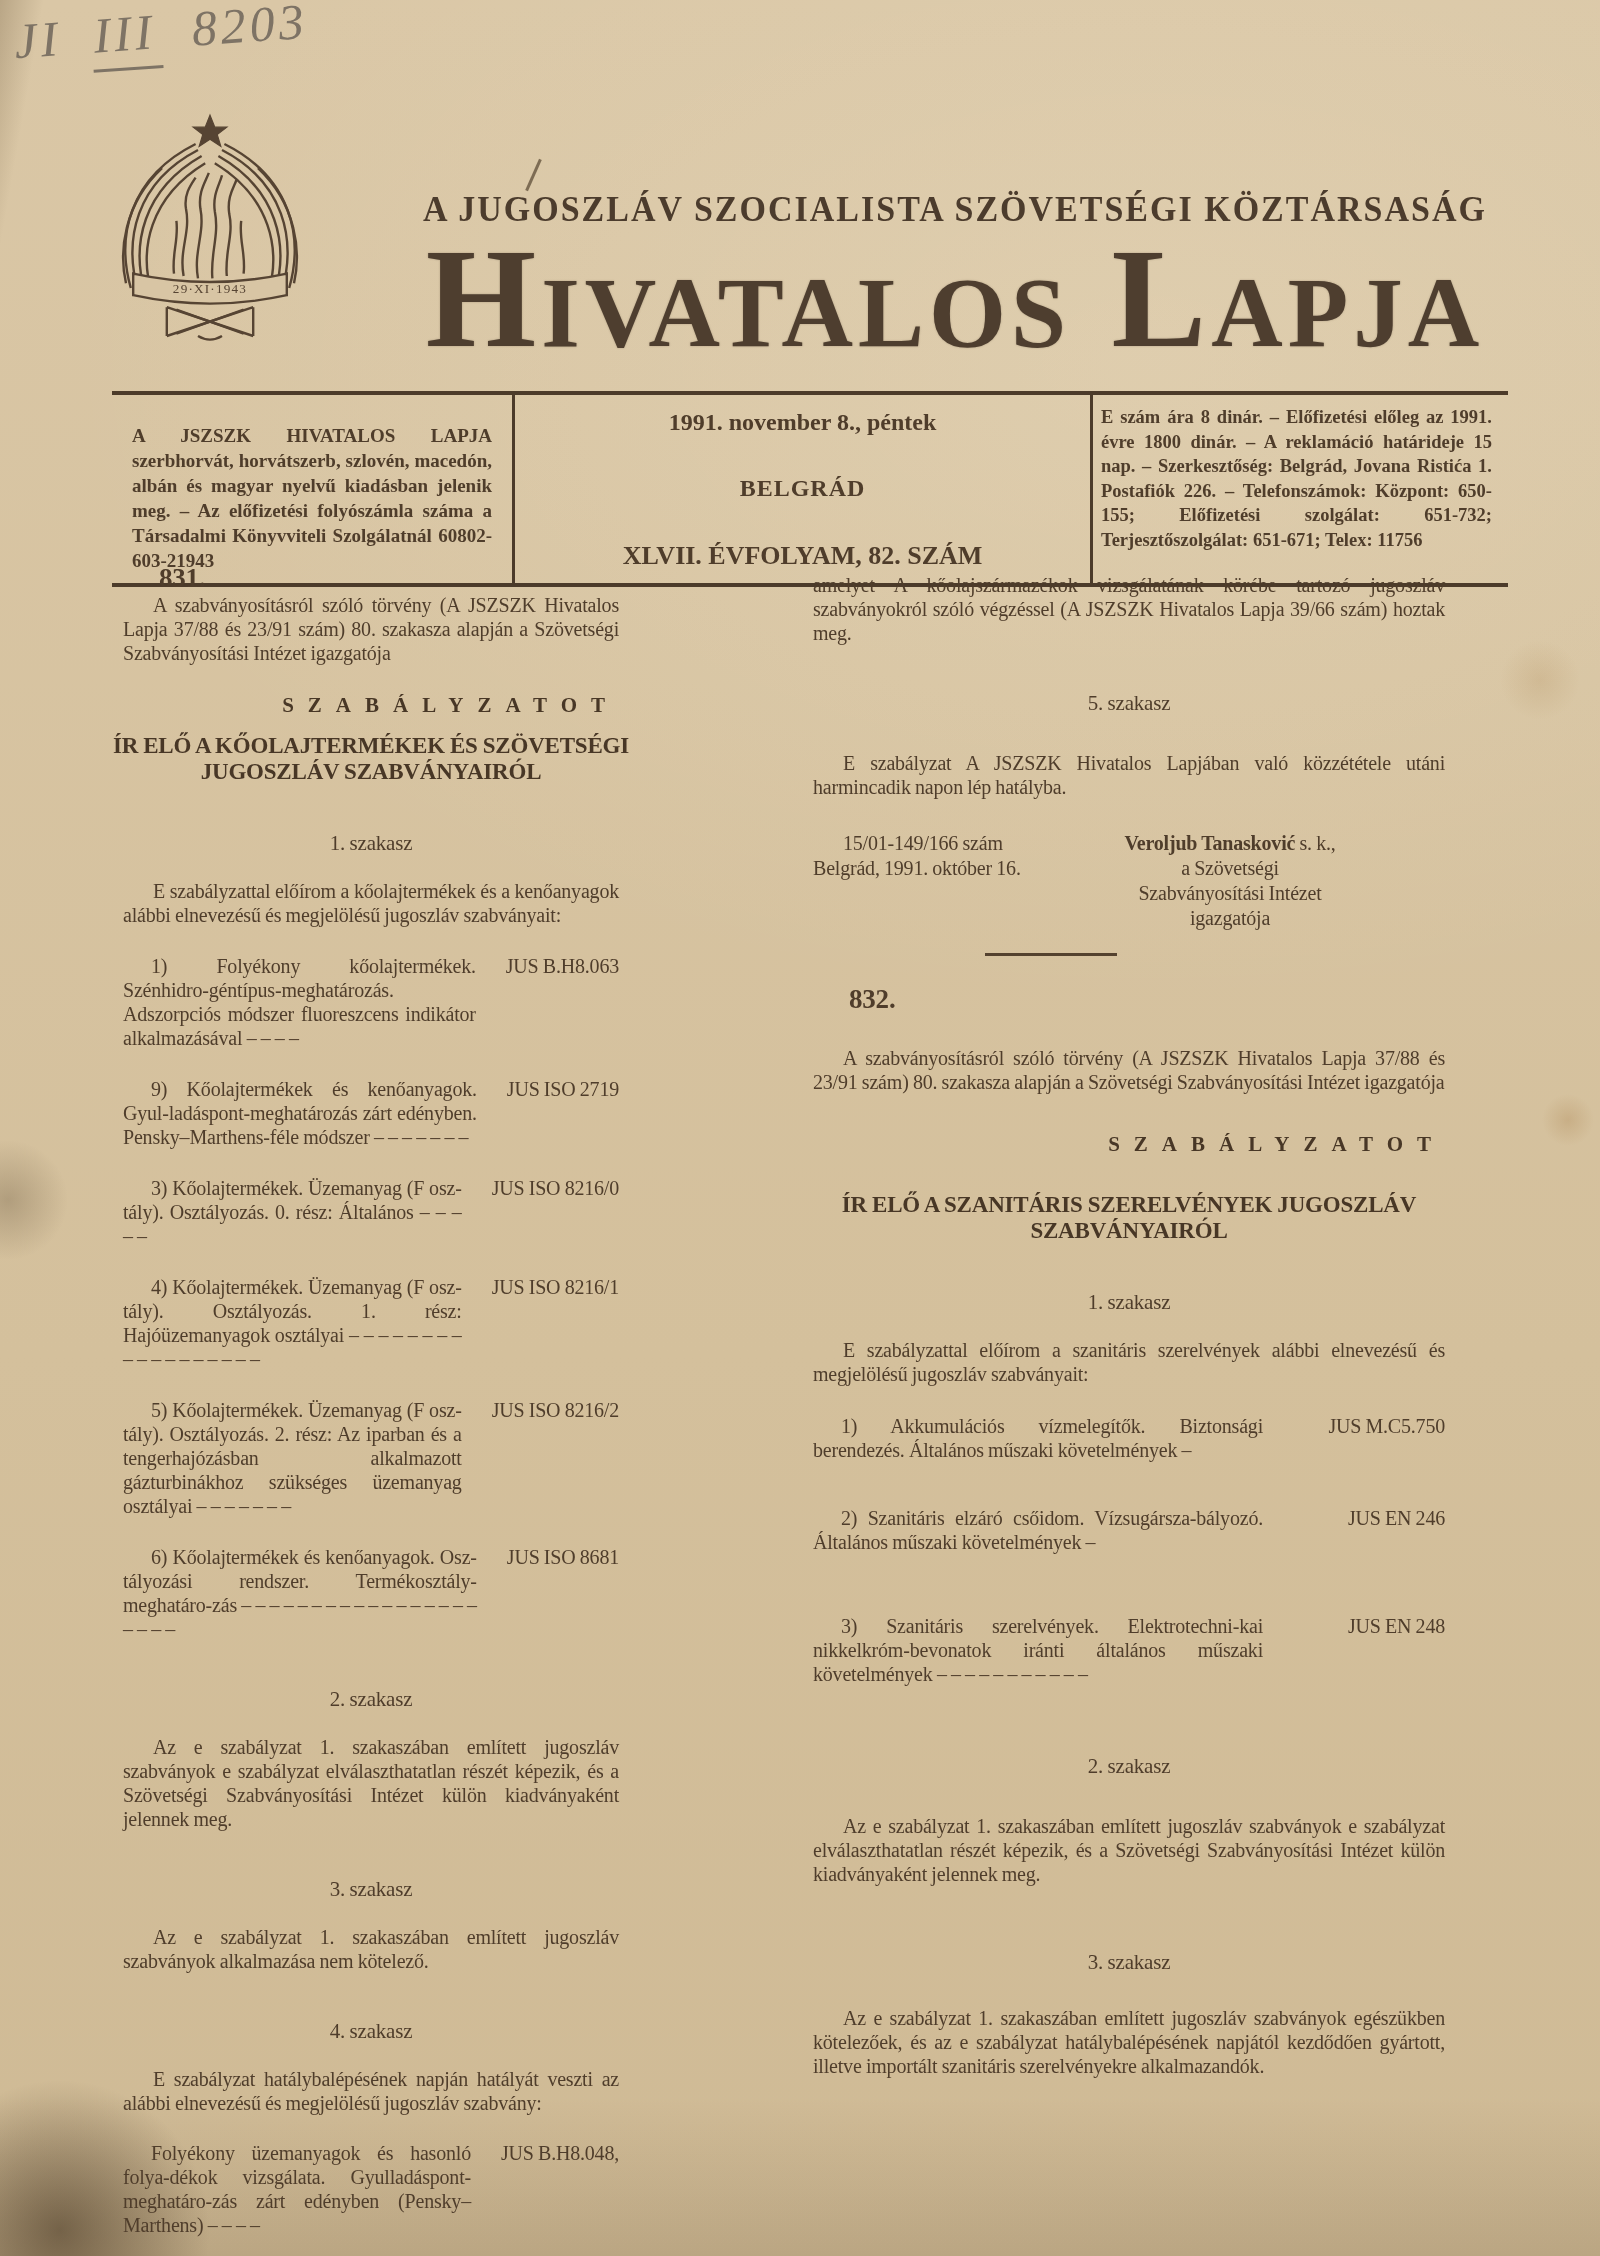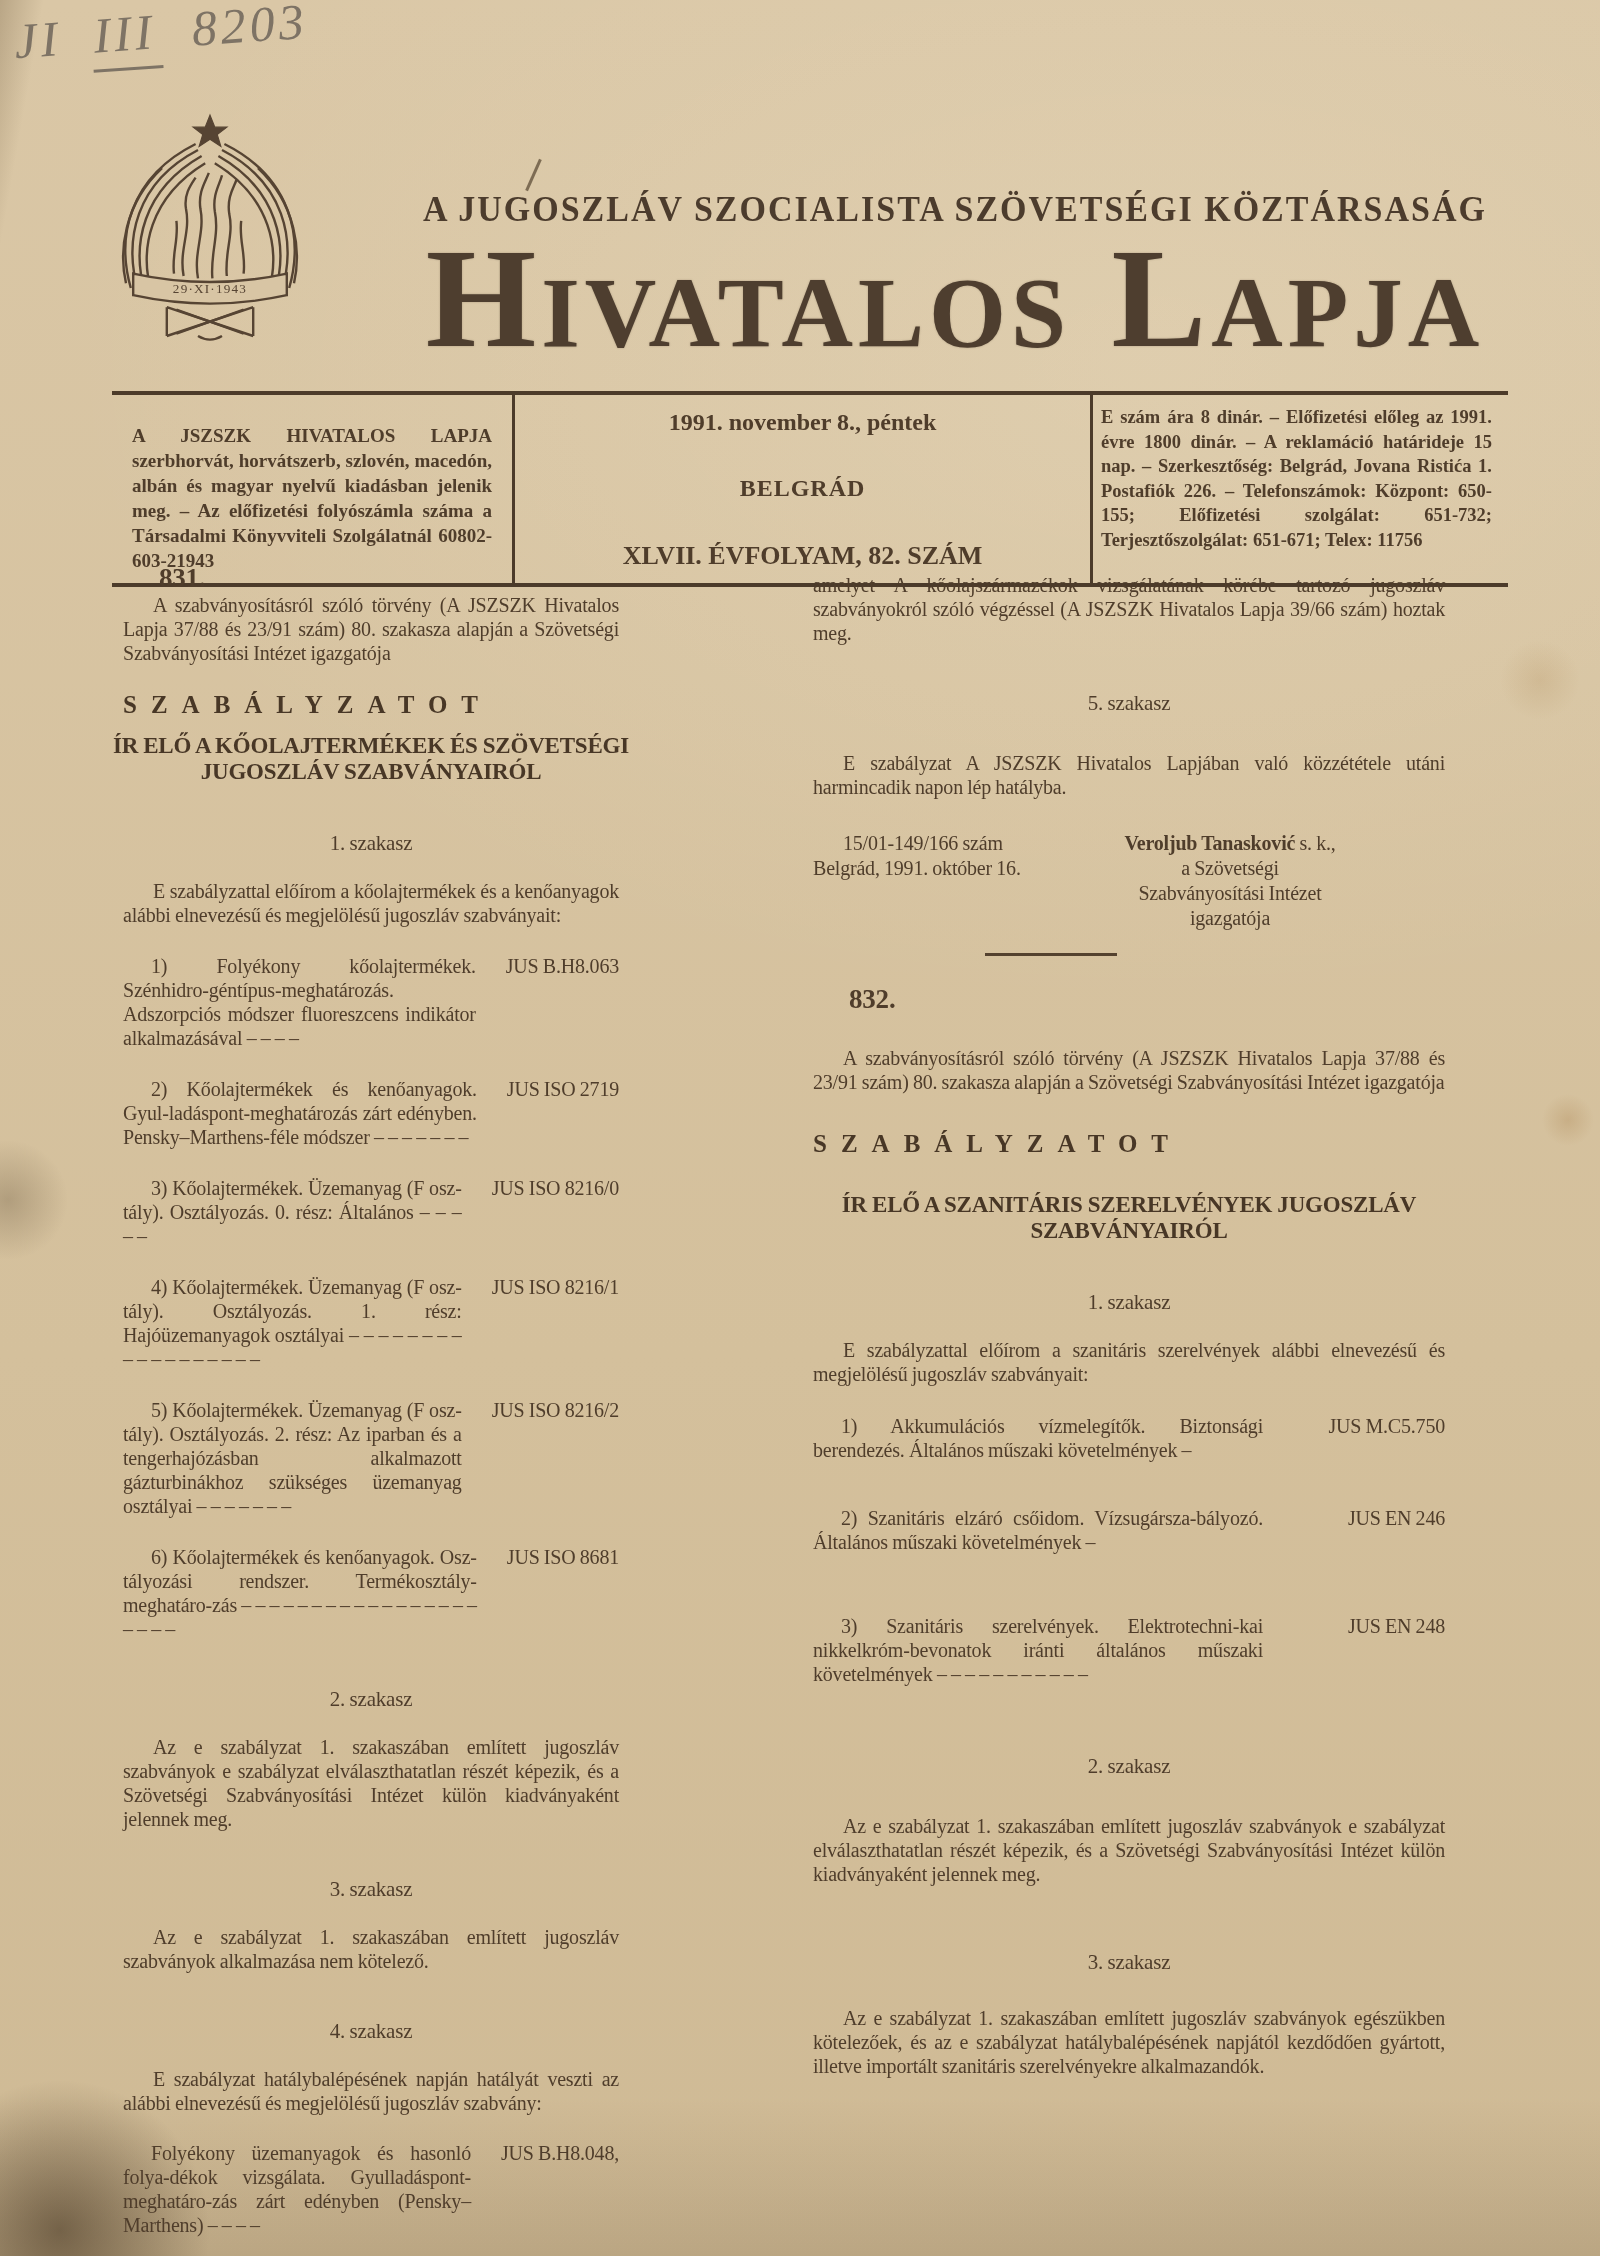--- a/index.html
+++ b/index.html
@@ -41,21 +41,21 @@
   .cell2 .l3{font-size:26px;}
   .cell3{flex:1;padding:10px 16px 8px 8px;font-size:18.5px;line-height:24.5px;text-align:justify;}
   
   .col{position:absolute;font-size:20px;line-height:24px;letter-spacing:-0.2px;word-spacing:-0.5px;}
   .col-l{left:123px;top:563px;width:496px;}
   .col-r{left:813px;top:573px;width:632px;}
   .artnum{font-size:27px;font-weight:bold;margin:0 0 0 36px;line-height:30px;}
   p.body{margin:0;text-align:justify;}
   .ind{text-indent:30px;}
   .mt24{margin-top:24px;}
-  .title1{margin-top:28px;text-align:left;font-weight:bold;font-size:25px;letter-spacing:14px;color:#483726;}
+  .title1{margin-top:28px;text-align:right;font-weight:bold;font-size:21px;letter-spacing:14px;color:#483726;}
   .title2{margin-top:16px;text-align:center;font-weight:bold;font-size:23px;line-height:26px;
     white-space:pre-line;margin-left:-45px;margin-right:-45px;color:#483726;}
   .szak{text-align:center;margin:46px 0 0 0;font-size:21px;}
   .szak+p.body{margin-top:24px;}
   .std{display:flex;align-items:flex-start;margin-top:27px;gap:22px;}
   .std-text{text-align:justify;text-indent:28px;}
   .col-l .std-text{width:365px;}
   .col-r .std-text{width:450px;}
   .std-code{margin-left:auto;white-space:nowrap;padding-left:8px;}
   
@@ -135,21 +135,21 @@
 JUGOSZLÁV SZABVÁNYAIRÓL</div>
 
     <div class="szak">1. szakasz</div>
     <p class="body ind">E szabályzattal előírom a kőolajtermékek és a kenőanyagok alábbi elnevezésű és megjelölésű jugoszláv szabványait:</p>
 
     <div class="std">
       <div class="std-text">1) Folyékony kőolajtermékek. Szénhidro-géntípus-meghatározás. Adszorpciós módszer fluoreszcens indikátor alkalmazásával  – – – –</div>
       <div class="std-code">JUS B.H8.063</div>
     </div>
     <div class="std">
-      <div class="std-text">2) Kőolajtermékek és kenőanyagok. Gyul-ladáspont-meghatározás zárt edényben. Pensky–Marthens-féle módszer  – – – – – – –</div>
+      <div class="std-text">9) Kőolajtermékek és kenőanyagok. Gyul-ladáspont-meghatározás zárt edényben. Pensky–Marthens-féle módszer  – – – – – – –</div>
       <div class="std-code">JUS ISO 2719</div>
     </div>
     <div class="std">
       <div class="std-text">3) Kőolajtermékek. Üzemanyag (F osz-tály). Osztályozás. 0. rész: Általános  – – – – –</div>
       <div class="std-code">JUS ISO 8216/0</div>
     </div>
     <div class="std">
       <div class="std-text">4) Kőolajtermékek. Üzemanyag (F osz-tály). Osztályozás. 1. rész: Hajóüzemanyagok osztályai  – – – – – – – – – – – – – – – – – –</div>
       <div class="std-code">JUS ISO 8216/1</div>
     </div>

